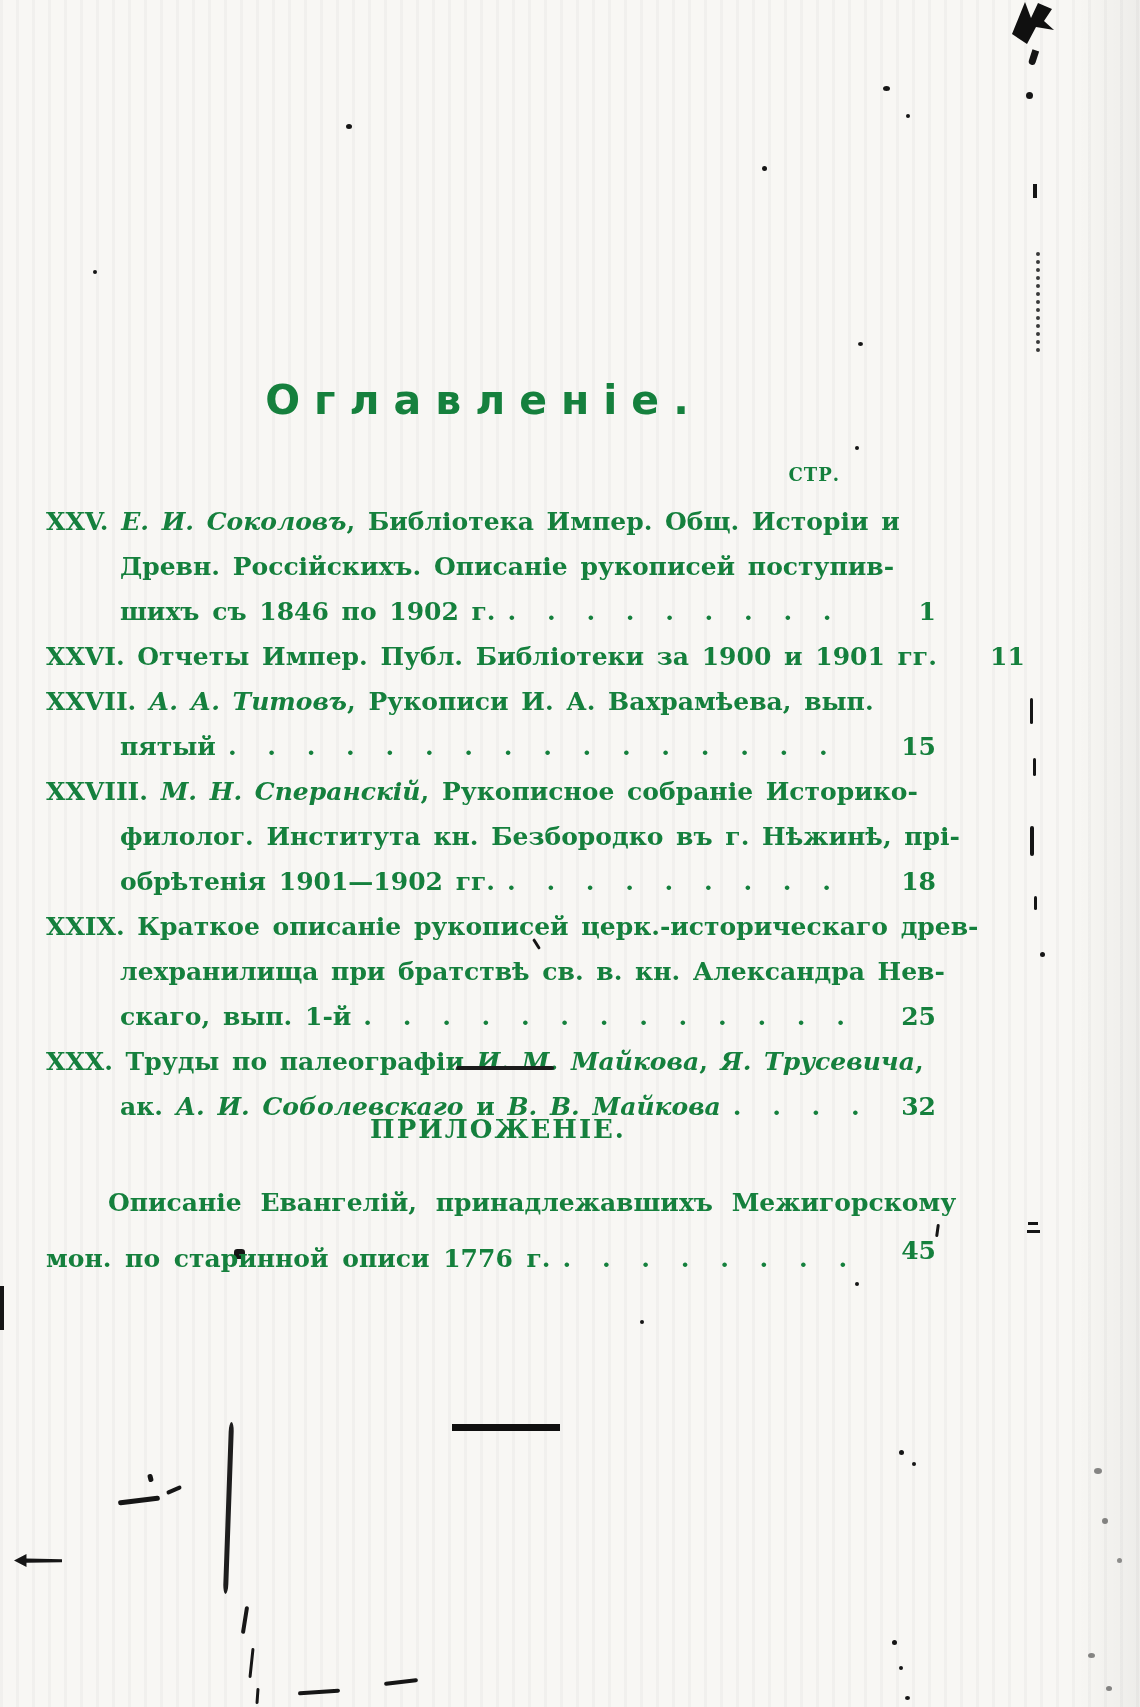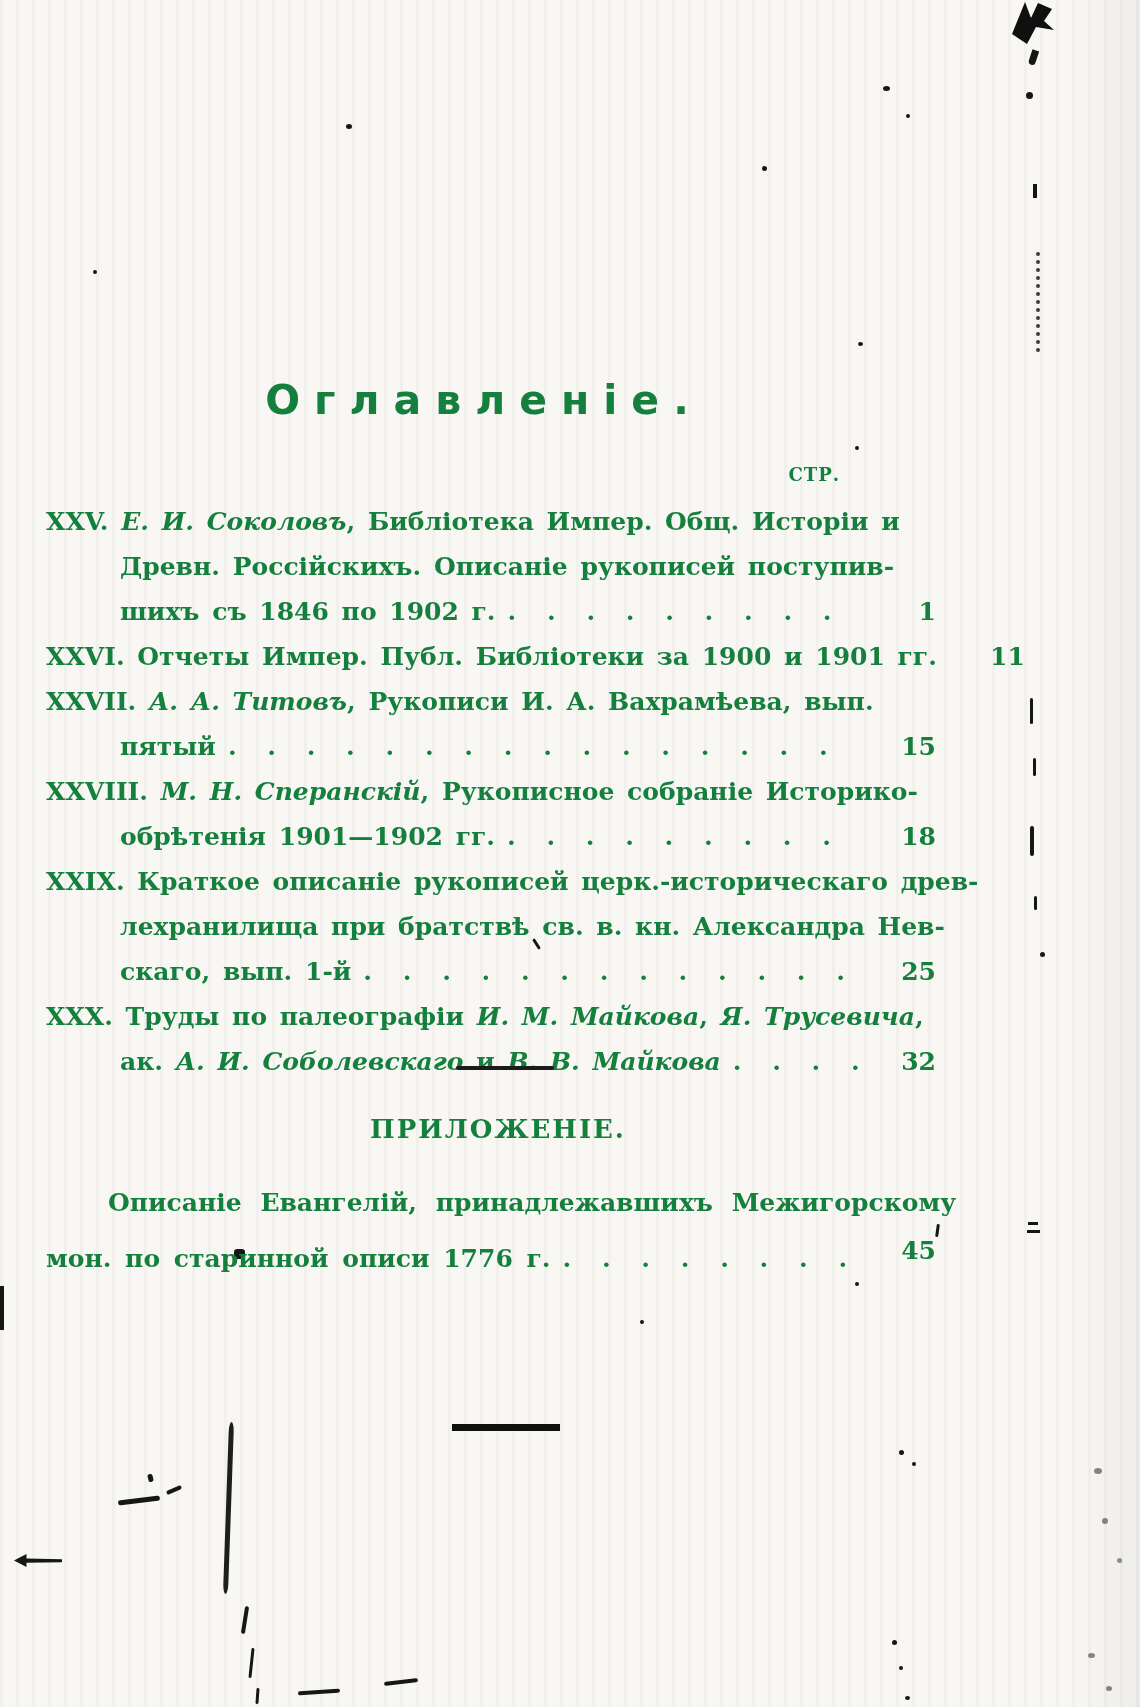--- a/index.html
+++ b/index.html
@@ -154,20 +154,25 @@
         <span class="dots">. . . . . . . . . . . . . . . . . . .</span>
         <span class="pg">15</span>
       </div>
 
       <div class="toc-line">
         <span class="txt"><span>XXVIII. </span><span class="it">М. Н. Сперанскій</span><span>, Рукописное собраніе Историко-</span></span>
         <span class="dots"></span>
         <span class="pg"></span>
       </div>
 
+      <div class="toc-line indent">
+        <span class="txt"><span>филолог. Института кн. Безбородко въ г. Нѣжинѣ, прі-</span></span>
+        <span class="dots"></span>
+        <span class="pg"></span>
+      </div>
 
       <div class="toc-line indent">
         <span class="txt"><span>обрѣтенія 1901—1902 гг.</span></span>
         <span class="dots">. . . . . . . . . . . . . . .</span>
         <span class="pg">18</span>
       </div>
 
       <div class="toc-line">
         <span class="txt"><span>XXIX. Краткое описаніе рукописей церк.-историческаго древ-</span></span>
         <span class="dots"></span>

